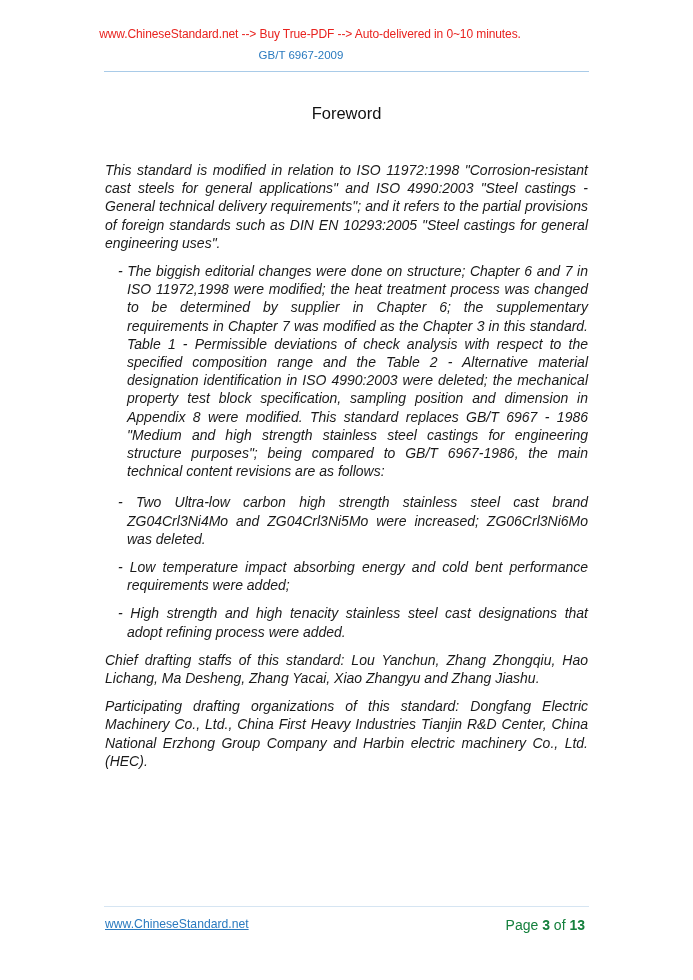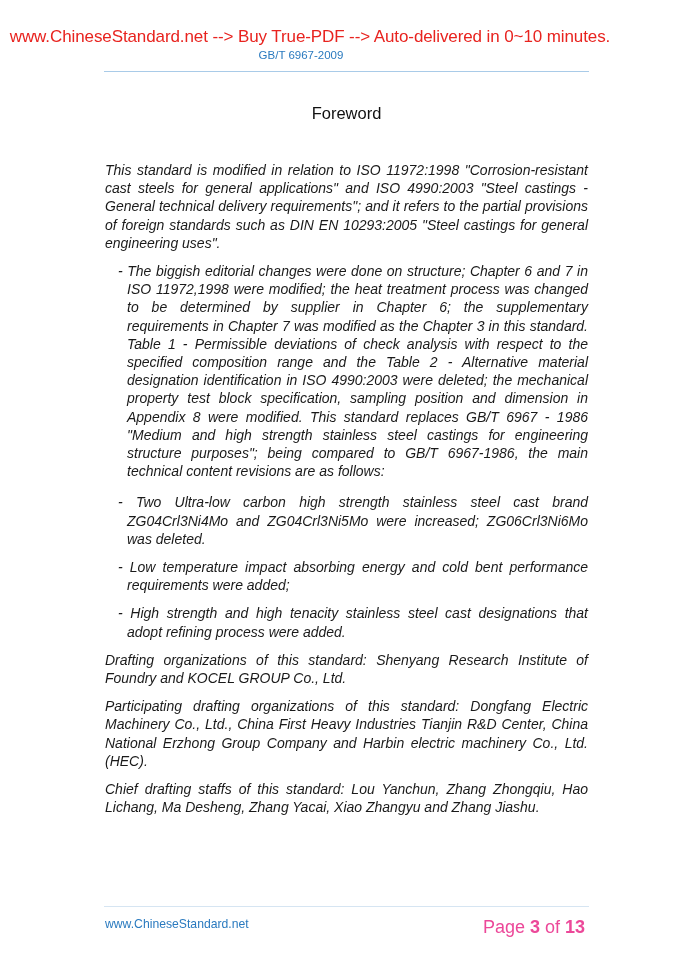--- a/index.html
+++ b/index.html
@@ -1,35 +1,35 @@
 <!DOCTYPE html>
 <html><head>
   <meta charset="utf-8">
   <style>
     html, body { margin: 0; padding: 0; background: #ffffff; }
     body { width: 693px; height: 980px; position: relative; overflow: hidden;
            font-family: "Liberation Sans", sans-serif; color: #1a1a1a; }
     .banner { position: absolute; top: 27px; left: 0; width: 620px; text-align: center;
-              color: #e8231f; font-size: 17px; letter-spacing: -0.1px; }
+              color: #e8231f; font-size: 12px; letter-spacing: -0.1px; }
     .docnum { position: absolute; top: 49px; left: 0; width: 602px; text-align: center;
               color: #2a7abf; font-size: 11.5px; }
     .hr-top { position: absolute; top: 71px; left: 104px; width: 485px; height: 1px; background: #a9cbe8; }
     .title { position: absolute; top: 104px; left: 0; width: 693px; text-align: center;
              font-size: 16.5px; font-weight: normal; color: #111; }
     .content { position: absolute; top: 161px; left: 105px; width: 483px;
                font-size: 14px; line-height: 18.2px; font-style: italic; }
     .content p { margin: 0 0 10px 0; text-align: justify; }
     .content ul { list-style: none; margin: 0; padding: 0; }
     .content li { margin: 0 0 10px 0; padding-left: 0; text-align: justify; }
     .bullet { display: block; margin-left: 13px; text-indent: -9px; padding-left: 9px; }
     .item-1 { margin-bottom: 13px !important; }
     .hr-bottom { position: absolute; top: 906px; left: 104px; width: 485px; height: 1px; background: #d6e5f2; }
     .footer-link { position: absolute; top: 917px; left: 105px; font-size: 12.2px; color: #2a7abf;
-                   }
-    .footer-page { position: absolute; top: 917px; right: 108px; font-size: 18px; color: #ec4899; }
+                   text-decoration: underline; }
+    .footer-page { position: absolute; top: 917px; right: 108px; font-size: 14px; color: #15803d; }
     .footer-page b { font-weight: bold; }
   </style>
 </head>
 <body>
 
 <div class="banner">www.ChineseStandard.net --&gt; Buy True-PDF --&gt; Auto-delivered in 0~10 minutes.</div>
 <div class="docnum">GB/T 6967-2009</div>
 <div class="hr-top"></div>
 
 <div class="title">Foreword</div>
@@ -43,20 +43,19 @@
     <li>
         <span class="bullet">- Two Ultra-low carbon high strength stainless steel cast brand ZG04Crl3Ni4Mo and ZG04Crl3Ni5Mo were increased; ZG06Crl3Ni6Mo was deleted.</span>
       </li>
     <li>
         <span class="bullet">- Low temperature impact absorbing energy and cold bent performance requirements were added;</span>
       </li>
     <li>
         <span class="bullet">- High strength and high tenacity stainless steel cast designations that adopt refining process were added.</span>
       </li>
   </ul>
-  <p>Drafting organizations of this standard: Shenyang Research Institute of Foundry and KOCEL GROUP Co., Ltd.</p>
+  <p>Chief drafting staffs of this standard: Lou Yanchun, Zhang Zhongqiu, Hao Lichang, Ma Desheng, Zhang Yacai, Xiao Zhangyu and Zhang Jiashu.</p>
   <p>Participating drafting organizations of this standard: Dongfang Electric Machinery Co., Ltd., China First Heavy Industries Tianjin R&amp;D Center, China National Erzhong Group Company and Harbin electric machinery Co., Ltd. (HEC).</p>
-  <p>Chief drafting staffs of this standard: Lou Yanchun, Zhang Zhongqiu, Hao Lichang, Ma Desheng, Zhang Yacai, Xiao Zhangyu and Zhang Jiashu.</p>
 </div>
 
 <div class="hr-bottom"></div>
 <a class="footer-link">www.ChineseStandard.net</a>
 <div class="footer-page"><span>Page </span><b>3</b><span> of </span><b>13</b></div>
 
 </body></html>

